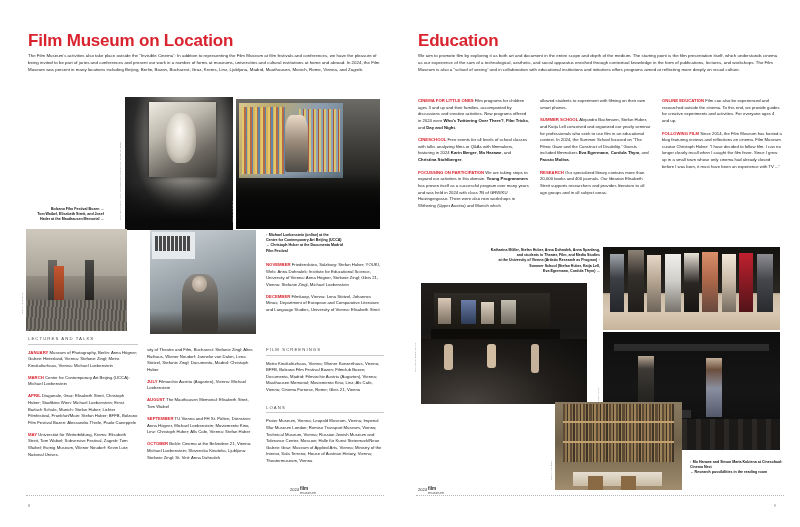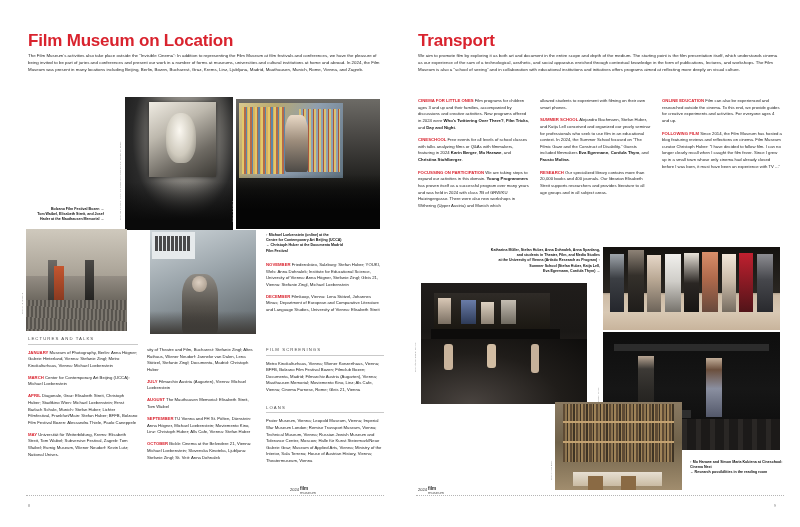--- a/index.html
+++ b/index.html
@@ -238,21 +238,21 @@
         <span>film</span>
         <span class="m2">museum</span>
       </span>
     </div>
 
     <div class="pagenum" style="left:28px;top:504px;">8</div>
   </div>
 
   <div class="page">
 
-    <h1 class="section-title" style="position:absolute;left:18px;top:32px;">Transport</h1>
+    <h1 class="section-title" style="position:absolute;left:18px;top:32px;">Education</h1>
 
     <div class="intro" style="position:absolute;left:18px;top:52px;width:362px;">We aim to promote film by exploring it as both art and document in the entire scope and depth of the medium. The starting point is the film presentation itself, which understands cinema as our experience of the sum of a technological, aesthetic, and social apparatus enriched through contextual knowledge in the form of publications, lectures, and workshops. The Film Museum is also a “school of seeing” and in collaboration with educational institutions and initiatives offers programs aimed at reflecting more deeply on visual culture.</div>
 
     <div class="edu-col" style="position:absolute;left:18px;top:98px;width:112px;">
       <div class="edu-para">
         <span class="lead">CINEMA FOR LITTLE ONES</span><span> Film programs for children ages 3 and up and their families, accompanied by discussions and creative activities. New programs offered in 2024 were <b>Who’s Twittering Over There?</b>, <b>Film Tricks</b>, and <b>Day and Night</b>.</span>
       </div>
       <div class="edu-para">
         <span class="lead">CINESCHOOL</span><span> Free events for all levels of school classes with talks analyzing films or Q&amp;As with filmmakers, featuring in 2024 <b>Karin Berger</b>, <b>Mo Harawe</b>, and <b>Christina Stuhlberger</b>.</span>
       </div>

